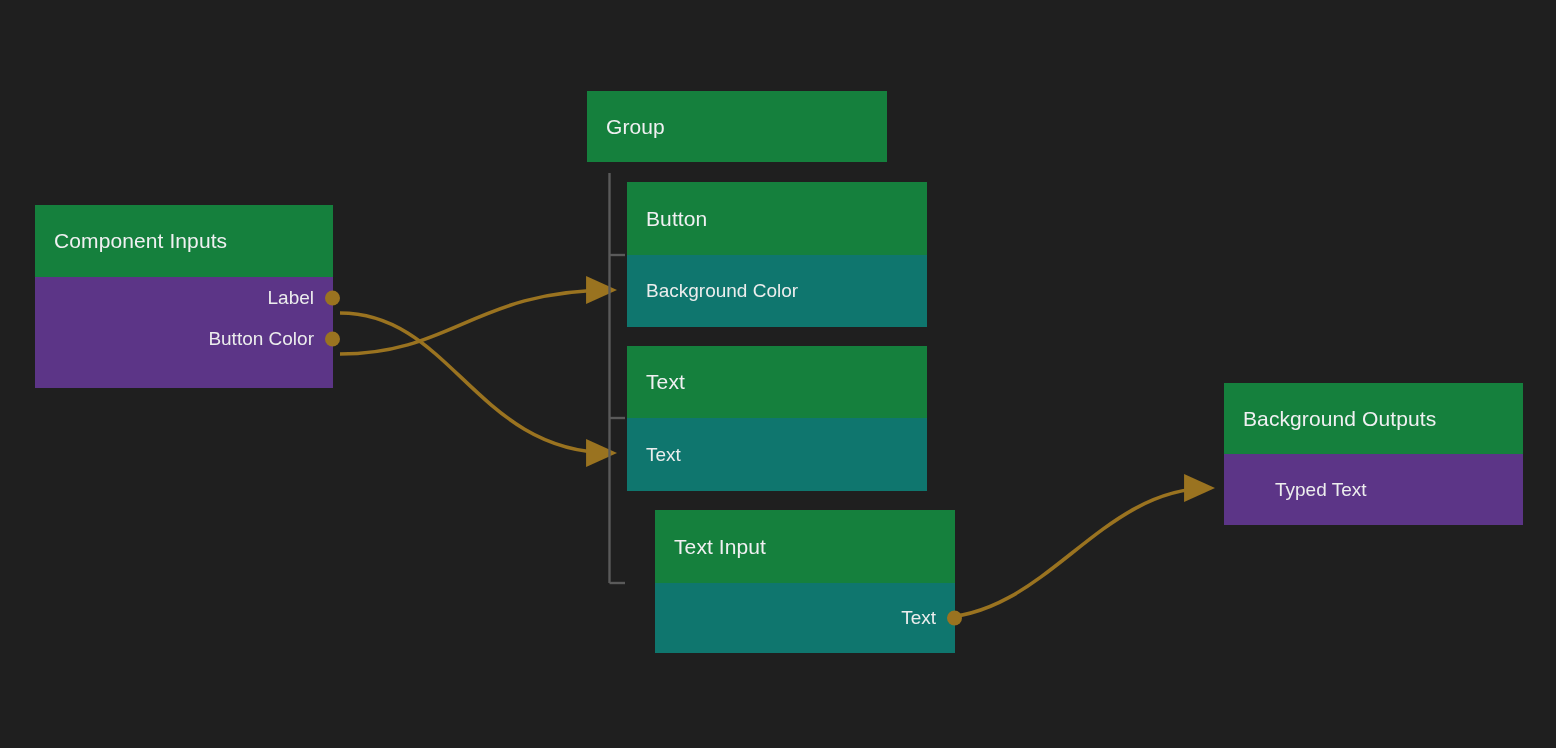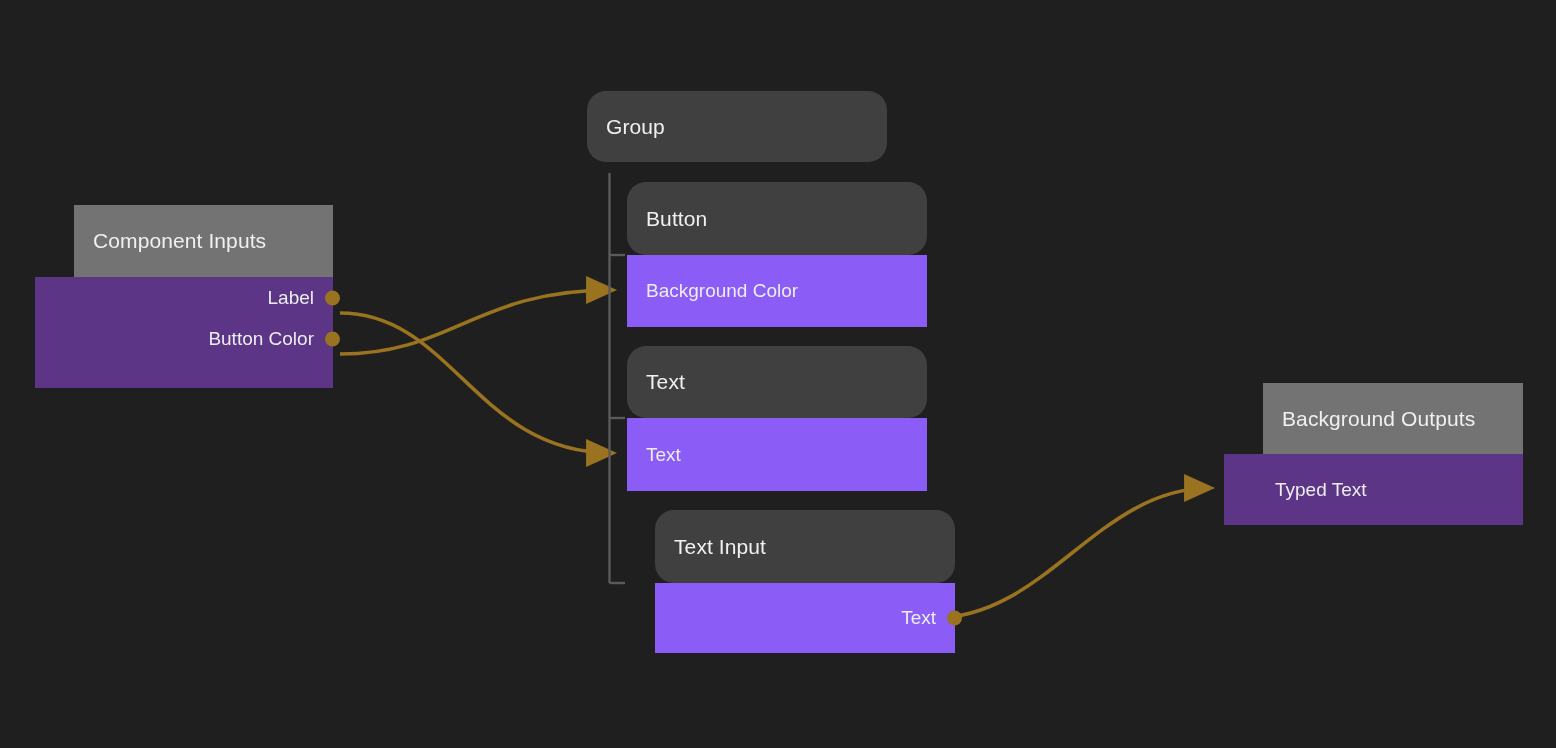--- a/index.html
+++ b/index.html
@@ -67,34 +67,32 @@
   }
   .port-row.out {
     justify-content: flex-end;
   }
   .port-row.in {
     justify-content: flex-start;
   }
 
   
   .node-purple .node-header {
-    background: #737373;
-    margin-left: 39px;
+    background: #15803d;
   }
   .node-purple .node-body {
     background: #5c3587;
   }
 
   
   .node-blue .node-header {
-    background: #404040;
-    border-radius: 19px;
+    background: #15803d;
   }
   .node-blue .node-body {
-    background: #8b5cf6;
+    background: #0f766e;
   }
 
   
   .port-dot {
     position: absolute;
     width: 15px;
     height: 15px;
     border-radius: 50%;
     background: #9a7320;
     top: 50%;

